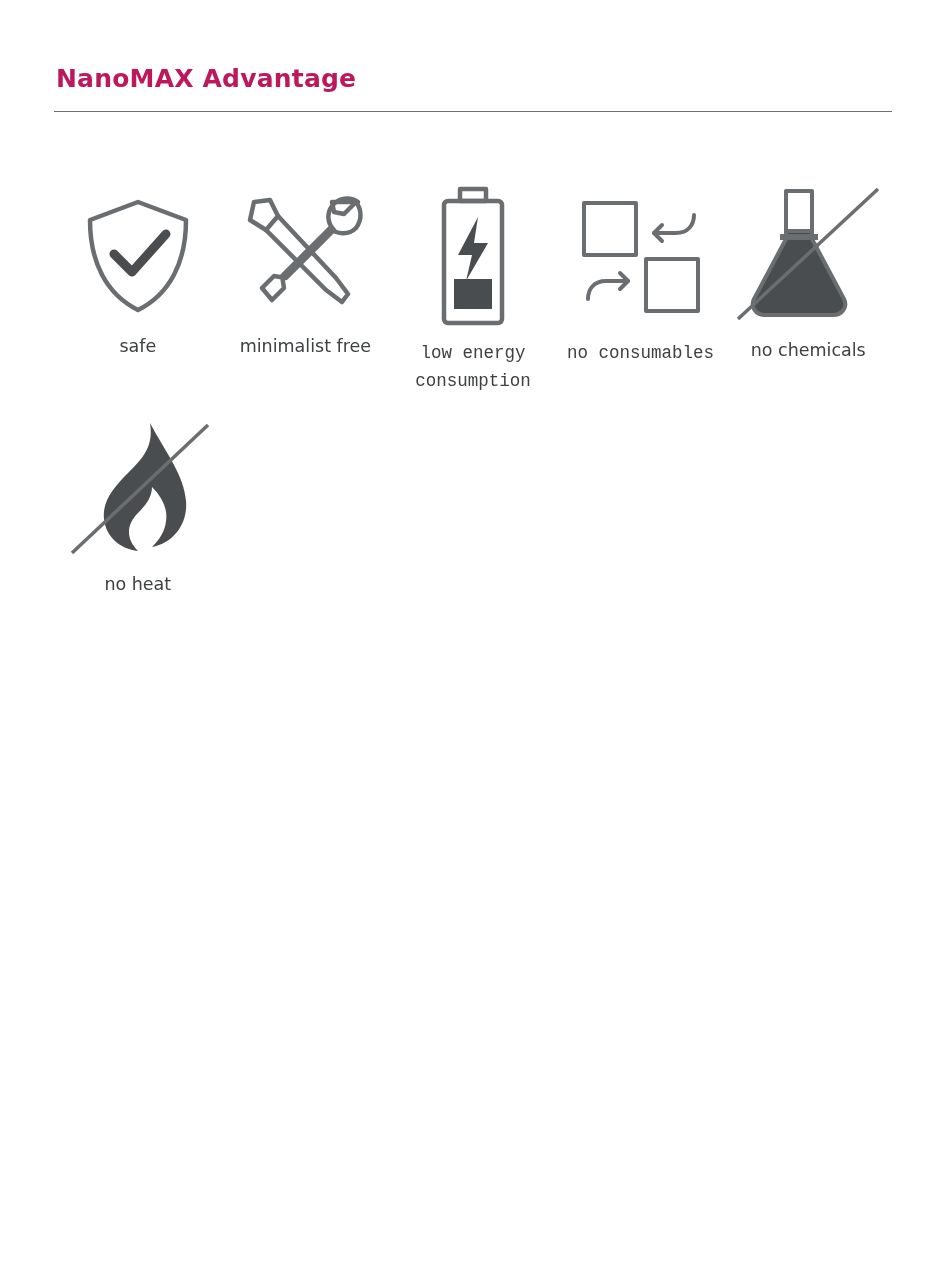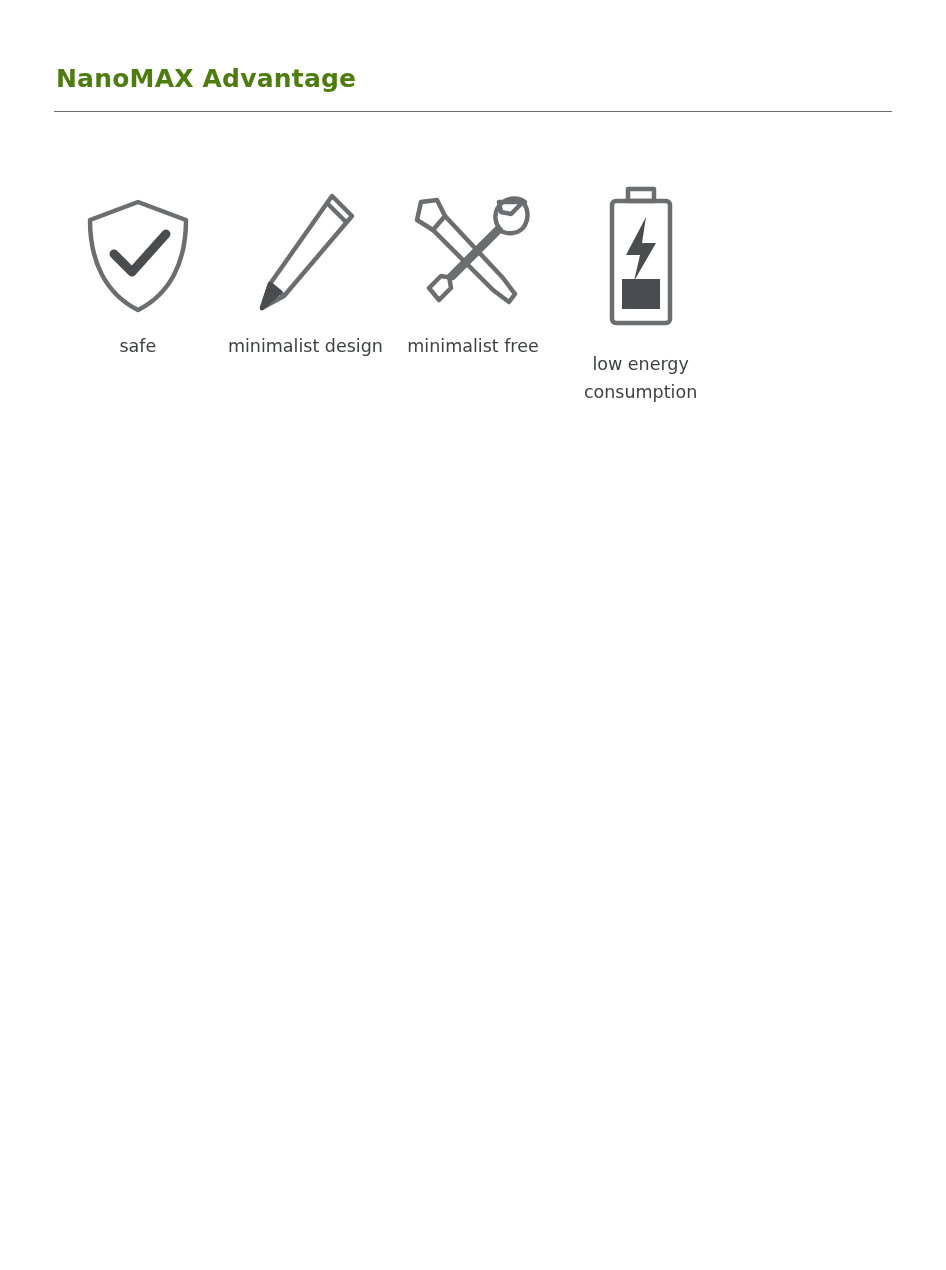--- a/index.html
+++ b/index.html
@@ -23,21 +23,21 @@
   .title-block {
     position: absolute;
     left: 54px;
     top: 64px;
     width: 838px;
   }
   .page-title {
     font-size: 25px;
     font-weight: bold;
     letter-spacing: 0.2px;
-    color: #4d7c0f;
+    color: #be185d;
     margin: 0;
     padding: 0 0 18px 2px;
   }
   .title-rule {
     height: 1px;
     background: #6d7072;
     width: 100%;
   }
   .grid {
     position: absolute;
@@ -67,21 +67,21 @@
     line-height: 1.6;
     text-align: center;
     color: #3e4143;
     max-width: 200px;
     white-space: pre-line;
   }
   
   .r1 .icon-wrap { height: 150px; }
   .r2 .icon-wrap { height: 155px; }
   .r3 .icon-wrap { height: 150px; }
-  .r2 .cell-label { margin-top: 15px; }
+  .r2 .cell-label { margin-top: 4px; font-family: Liberation Mono, monospace; }
   .r3 .cell-label { margin-top: 6px; }
   svg { display: block; }
 </style>
 </head>
 <body>
 
 <div class="page">
 
   <div class="title-block">
     <h1 class="page-title">NanoMAX Advantage</h1>
@@ -93,33 +93,20 @@
     <div class="cell r1">
       <div class="icon-wrap">
         <svg width="120" height="130" viewBox="0 0 120 130">
           <path d="M60 12 L108 30 C108 72 92 104 60 120 C28 104 12 72 12 30 Z" fill="none" stroke="#6b6e70" stroke-width="4.5" stroke-linejoin="round"></path>
           <path d="M36 64 L54 82 L88 44" fill="none" stroke="#4a4d4f" stroke-width="9" stroke-linecap="round" stroke-linejoin="round"></path>
         </svg>
       </div>
       <div class="cell-label">safe</div>
     </div>
 
-    <div class="cell r1">
-      <div class="icon-wrap">
-        <svg width="130" height="135" viewBox="0 0 130 135">
-          <g stroke="#6b6e70" stroke-width="4.5" fill="none" stroke-linejoin="round">
-            <path d="M92 8 L112 28 L44 108 L22 120 L30 96 Z"></path>
-            <path d="M86 14 L106 34"></path>
-            <path d="M30 96 L44 108"></path>
-          </g>
-          <path d="M22 120 L30 96 L40 104 Z" fill="#4a4d4f" stroke="#4a4d4f" stroke-width="4.5" stroke-linejoin="round"></path>
-        </svg>
-      </div>
-      <div class="cell-label">minimalist design</div>
-    </div>
 
     <div class="cell r1">
       <div class="icon-wrap">
         <svg width="135" height="130" viewBox="0 0 135 130">
           <g stroke="#6b6e70" stroke-width="4.5" fill="none" stroke-linejoin="round" stroke-linecap="round">
 
             <path d="M16 12 L32 10 L40 26 L98 88 L110 104 L104 112 L88 100 L28 40 L12 30 Z"></path>
             <path d="M40 26 L28 40"></path>
 
             <path d="M120 12 C112 6 100 8 94 16 C88 24 90 34 96 40 L48 88 L36 86 L24 98 L34 110 L46 98 L44 86 L92 38 C98 44 110 46 118 38 C124 30 124 20 118 12 L106 24 L96 22 L94 12 Z"></path>
@@ -138,18 +125,60 @@
           </g>
           <rect x="26" y="96" width="38" height="30" fill="#4a4d4f"></rect>
           <path d="M50 34 L30 72 L44 72 L38 98 L60 60 L46 60 Z" fill="#4a4d4f"></path>
         </svg>
       </div>
       <div class="cell-label">low energy
 consumption</div>
     </div>
 
 
+    <div class="cell r2">
+      <div class="icon-wrap">
+        <svg width="130" height="125" viewBox="0 0 130 125">
+          <g stroke="#6b6e70" stroke-width="4" fill="none" stroke-linejoin="round" stroke-linecap="round">
+            <rect x="8" y="8" width="52" height="52"></rect>
+            <rect x="70" y="64" width="52" height="52"></rect>
+            <path d="M78 38 L100 38 C112 38 118 30 118 20"></path>
+            <path d="M86 30 L78 38 L86 46"></path>
+            <path d="M52 86 L30 86 C18 86 12 94 12 104"></path>
+            <path d="M44 78 L52 86 L44 94"></path>
+          </g>
+        </svg>
+      </div>
+      <div class="cell-label">no consumables</div>
+    </div>
+
+    <div class="cell r3">
+      <div class="icon-wrap">
+        <svg width="165" height="145" viewBox="0 0 165 145">
+          <g fill="#4a4d4f">
+            <path d="M60 20 L60 56 L28 116 C24 124 30 132 39 132 L107 132 C116 132 122 124 118 116 L86 56 L86 20 Z"></path>
+          </g>
+          <g stroke="#6b6e70" stroke-width="4" fill="none" stroke-linejoin="round">
+            <path d="M60 14 L86 14 L86 56 L118 116 C122 124 116 132 107 132 L39 132 C30 132 24 124 28 116 L60 56 Z"></path>
+            <rect x="60" y="8" width="26" height="40" fill="#ffffff"></rect>
+            <path d="M54 54 L92 54" stroke-width="6"></path>
+          </g>
+          <line x1="12" y1="136" x2="152" y2="6" stroke="#6b6e70" stroke-width="3.5"></line>
+        </svg>
+      </div>
+      <div class="cell-label">no chemicals</div>
+    </div>
 
 
-
+    <div class="cell r3">
+      <div class="icon-wrap">
+        <svg width="160" height="145" viewBox="0 0 160 145">
+          <path d="M92 6 C96 30 84 42 70 56 C56 70 44 84 46 102 C48 120 62 132 80 134
+                   C66 120 70 106 80 96 C88 88 94 80 94 70 C104 80 110 92 108 104
+                   C107 114 102 122 94 130 C116 126 130 106 128 84 C126 58 108 36 92 6 Z" fill="#4a4d4f"></path>
+          <line x1="14" y1="136" x2="150" y2="8" stroke="#6b6e70" stroke-width="3.5"></line>
+        </svg>
+      </div>
+      <div class="cell-label">no heat</div>
+    </div>
 
   </div>
 </div>
 
 </body></html>

